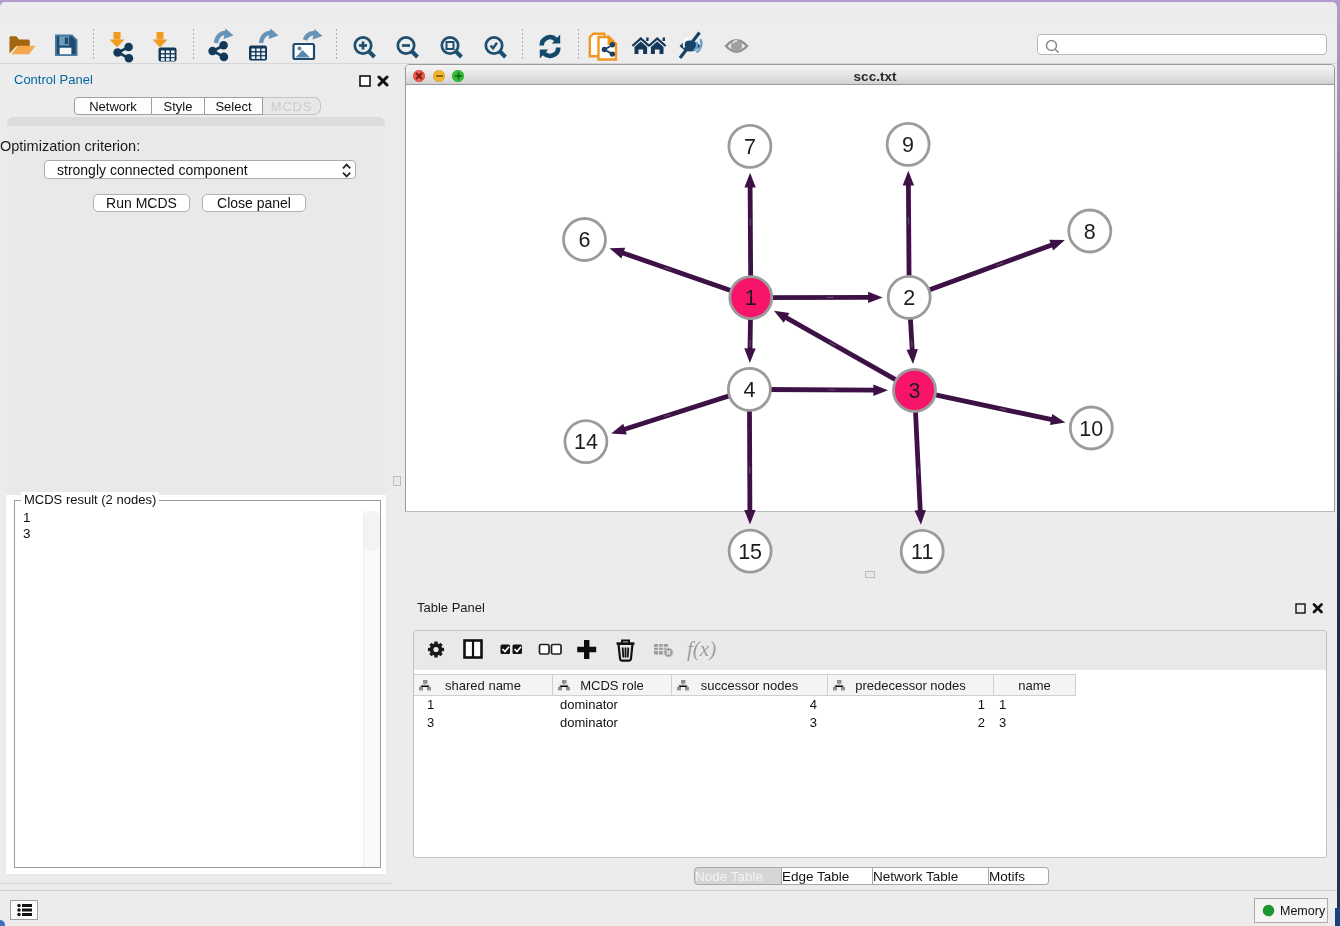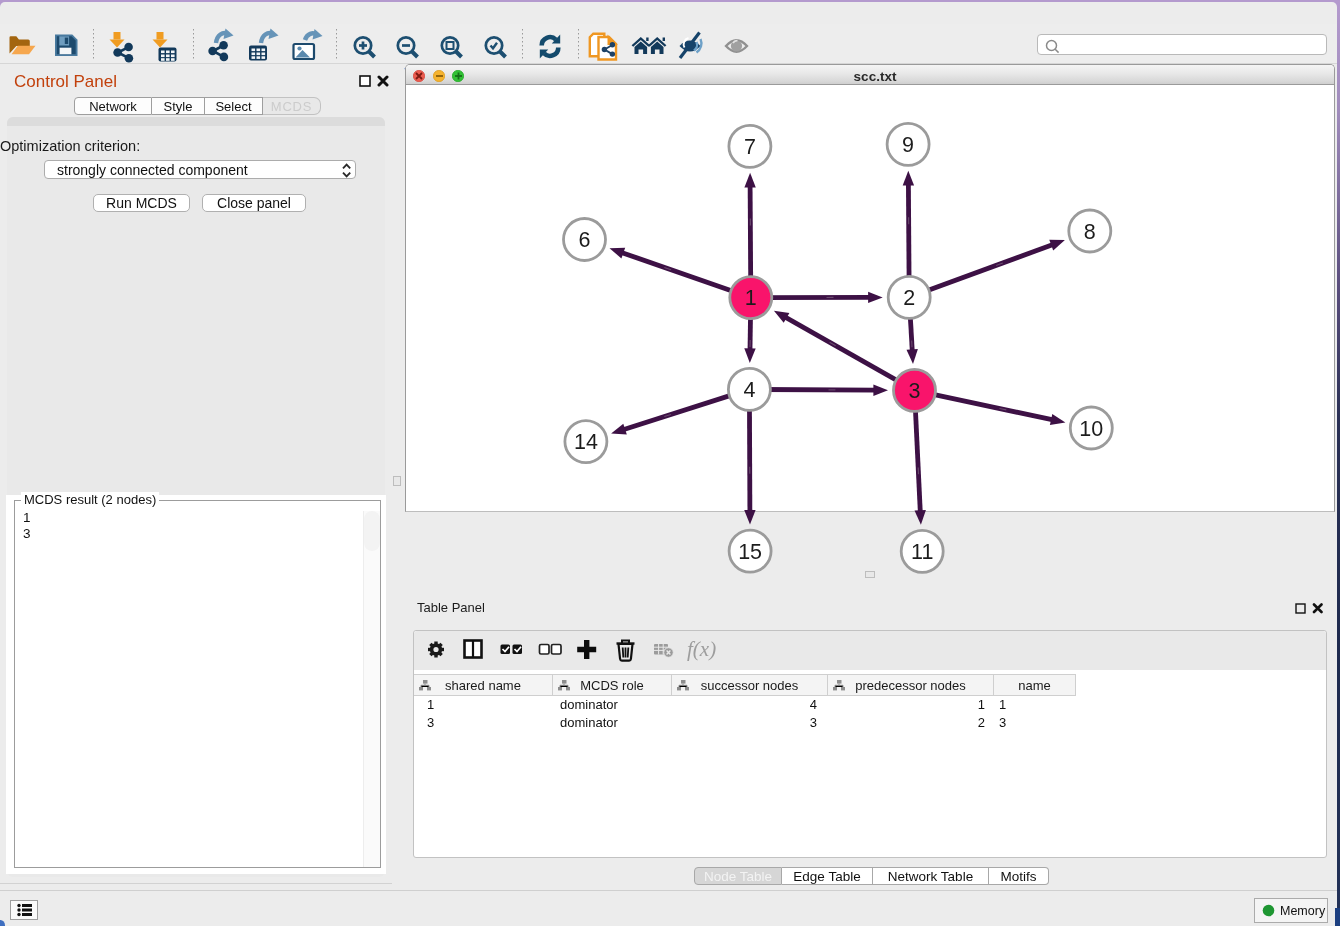--- a/index.html
+++ b/index.html
@@ -8,21 +8,21 @@
 #deskright { right:0; top:0; width:3px; height:926px;
   background:linear-gradient(#b49ace 0%, #a08cbc 12%, #5d5080 30%, #2a3055 45%, #1e2a4e 70%, #233258 100%); }
 #win { left:0; top:2px; width:1337px; height:924px; background:#ececec; border-radius:5px 5px 0 0; }
 #titlebar { left:0; top:0; width:1337px; height:21px; background:#f6f6f6; border-radius:5px 5px 0 0; border-bottom:1px solid #c8c8c8; }
 .tl { width:12px; height:12px; border-radius:50%; background:#dcdcdc; border:1px solid #c2c2c2; top:5px; }
 #wtitle { top:3px; left:0; width:1337px; text-align:center; font-size:14px; color:#a6a6a6; }
 #toolbar { left:0; top:22px; width:1337px; height:40px; background:#ededed; border-bottom:1px solid #d6d6d6; }
 #search { left:1037px; top:10px; width:290px; height:21px; background:#fff; border:1px solid #b9b9b9; border-radius:4px; }
 
 #cpanel { left:0; top:62px; width:392px; height:820px; background:#ececec; border-bottom:1px solid #d2d2d2; }
-#cptitle { left:14px; top:8px; font-size:17px; color:#c2410c; }
+#cptitle { left:14px; top:8px; font-size:13px; color:#0369a1; }
 .tab { top:33px; height:18px; line-height:17px; border:1px solid #9e9e9e; border-left:none; background:#fdfdfd; font-size:13px; color:#111; text-align:center; }
 #tabpane { left:7px; top:53px; width:378px; height:760px; background:#e9e9e9; border-radius:6px; }
 #tabpanetop { left:7px; top:53px; width:378px; height:9px; background:#dcdcdc; border-radius:6px 6px 0 0; }
 #optlabel { left:0; top:74px; width:392px; text-align:left; font-size:14.5px; color:#1a1a1a; }
 #combo { left:44px; top:96px; width:312px; height:19px; background:#fff; border:1px solid #acacac; border-radius:4px; font-size:14px; color:#111; line-height:18px; padding-left:12px; }
 .btn { top:130px; height:18px; background:#fff; border:1px solid #b0b0b0; border-radius:5px; font-size:14px; color:#111; text-align:center; line-height:16px; }
 #reswhite { left:6px; top:431px; width:380px; height:379px; background:#fff; }
 #grpbox { left:14px; top:436px; width:367px; height:368px; border:1px solid #9c9c9c; }
 #grplabel { left:21px; top:428px; background:#fff; padding:0 3px; font-size:13px; color:#111; }
 #resnums { left:23px; top:446px; font-size:13.5px; color:#111; line-height:16px; }
@@ -37,21 +37,21 @@
 #hsplith { left:865px; top:569px; width:10px; height:7px; background:#e8e8e8; border:1px solid #bdbdbd; }
 #vsplith { left:393px; top:474px; width:8px; height:10px; background:#e8e8e8; border:1px solid #bdbdbd; }
 
 #tpanel { left:405px; top:595px; width:932px; height:290px; background:#ececec; }
 #tptitle { left:12px; top:3px; font-size:13px; color:#1c1c1c; }
 #tbox { left:8px; top:33px; width:914px; height:228px; background:#fff; border:1px solid #c2c2c2; border-radius:3px; }
 #ttoolbar { left:0px; top:0px; width:912px; height:39px; background:#e9e9e9; border-radius:3px 3px 0 0; }
 .th { top:43px; height:22px; background:#f4f4f4; border-top:1px solid #cfcfcf; border-bottom:1px solid #cfcfcf; border-right:1px solid #cfcfcf; font-size:13px; color:#1a1a1a; text-align:center; line-height:21px; }
 .td { font-size:13px; color:#111; }
 
-.btab { top:270px; height:18px; border:1px solid #a8a8a8; background:#fff; font-size:13.5px; color:#111; text-align:center; line-height:17px; border-left:none; }
+.btab { top:270px; height:18px; border:1px solid #a8a8a8; background:#fff; font-size:13.5px; color:#111; line-height:17px; border-left:none; }
 
 #statusbar { left:0; top:888px; width:1337px; height:36px; background:#ececec; border-top:1px solid #cfcfcf; }
 #listbtn { left:10px; top:9px; width:28px; height:20px; background:#fafafa; border:1px solid #9e9e9e; }
 #membtn { left:1254px; top:7px; width:74px; height:25px; background:#f4f4f4; border:1px solid #ababab; font-size:12.5px; color:#111; }
 </style></head>
 <body>
 <div class="abs" id="deskright"></div>
 <div class="abs" id="win">
 <div class="abs" id="toolbar">
 <svg width="1337" height="39" style="position:absolute;left:0;top:0">

